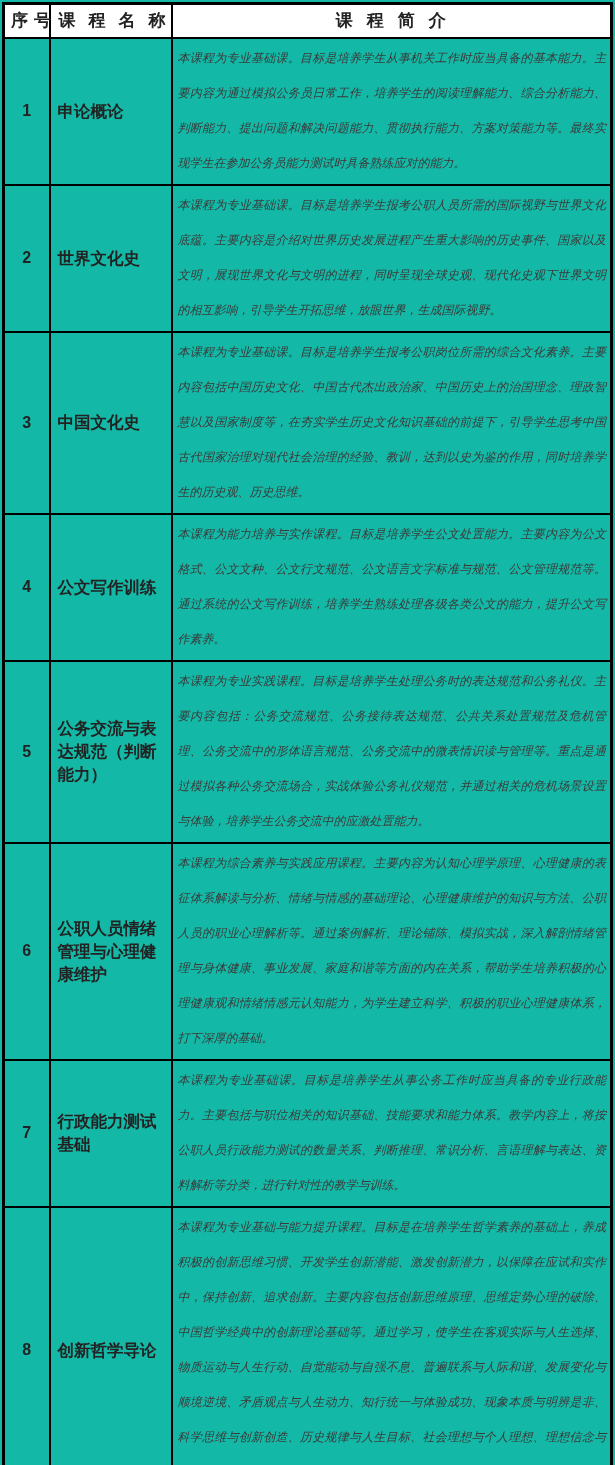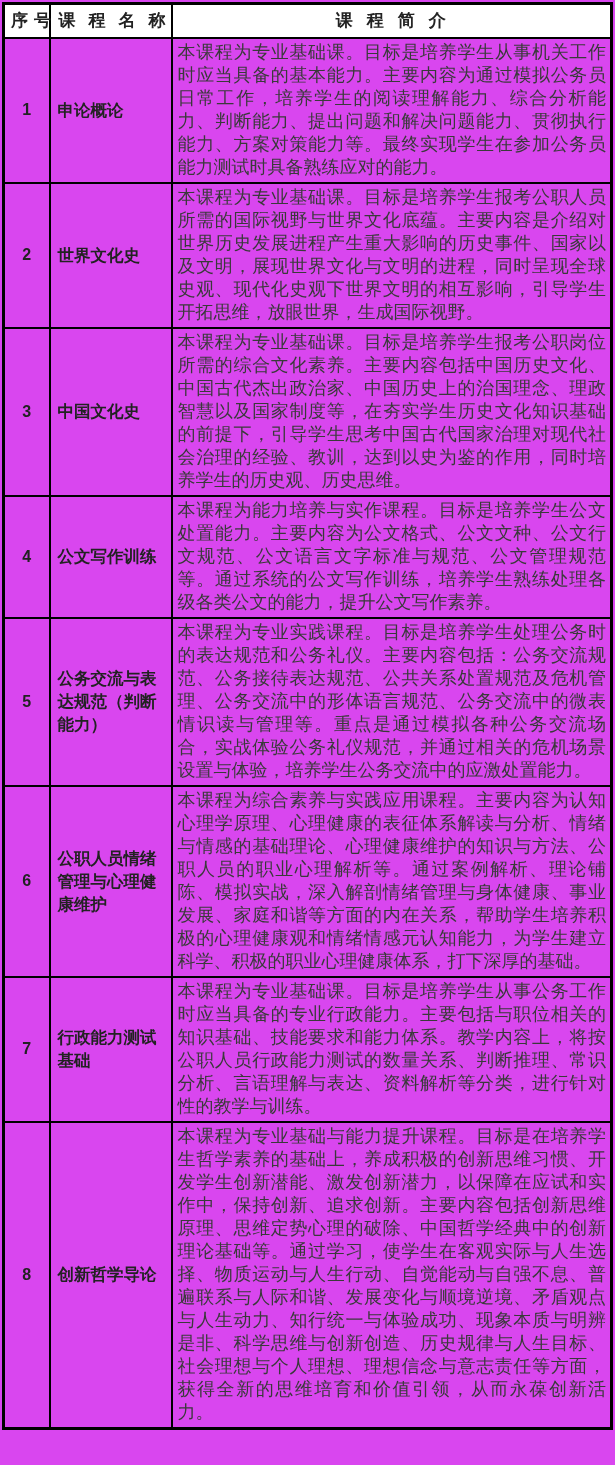--- a/index.html
+++ b/index.html
@@ -7,21 +7,21 @@
     padding: 0;
     background: #ffffff;
     width: 615px;
     font-family: "Liberation Sans", sans-serif;
   }
   .page {
     width: 615px;
     height: 1465px;
     box-sizing: border-box;
     padding: 2px;
-    background: #d946ef;
+    background: #14b8a6;
   }
   table.course-table {
     border-collapse: collapse;
     table-layout: fixed;
     width: 611px;
     border: 3px solid #000000;
   }
   .course-table th,
   .course-table td {
     border: 2px solid #000000;
@@ -53,26 +53,27 @@
   }
   td.cell-name {
     text-align: left;
     font-weight: bold;
     font-size: 16.5px;
     line-height: 23px;
     color: #222222;
     padding: 2px 7px;
   }
   td.cell-desc {
-    font-size: 18px;
-    line-height: 23px;
+    font-size: 12px;
+    line-height: 35px;
     color: #3a3a3a;
     padding: 2px 4px 3px 5px;
     text-align: justify;
     vertical-align: middle;
+    font-style: italic;
   }
 </style>
 </head>
 <body>
 
 <div class="page">
   <table class="course-table">
     <colgroup>
       <col class="col-no">
       <col class="col-name">

